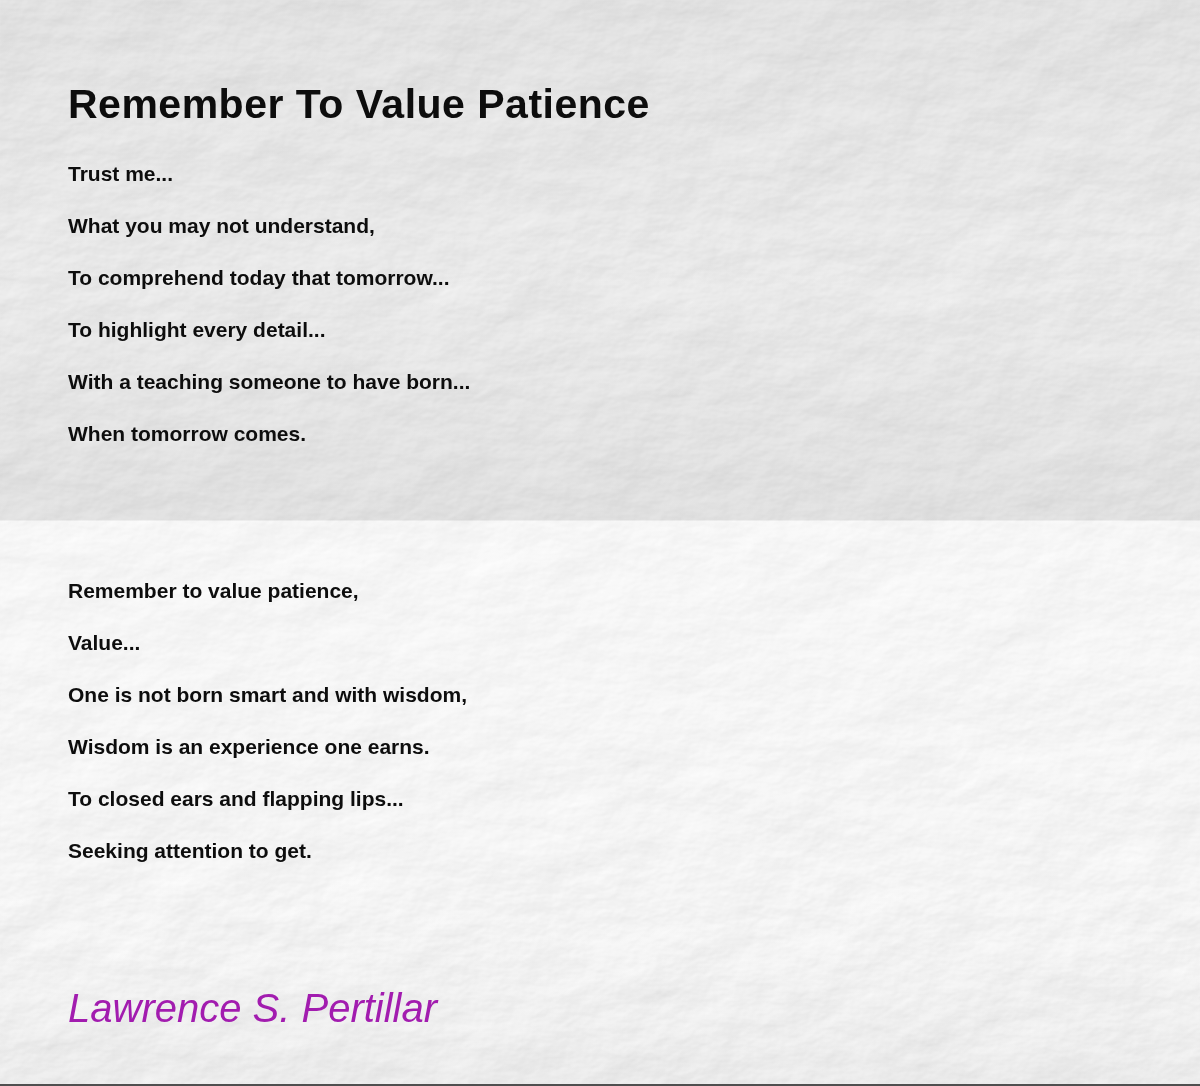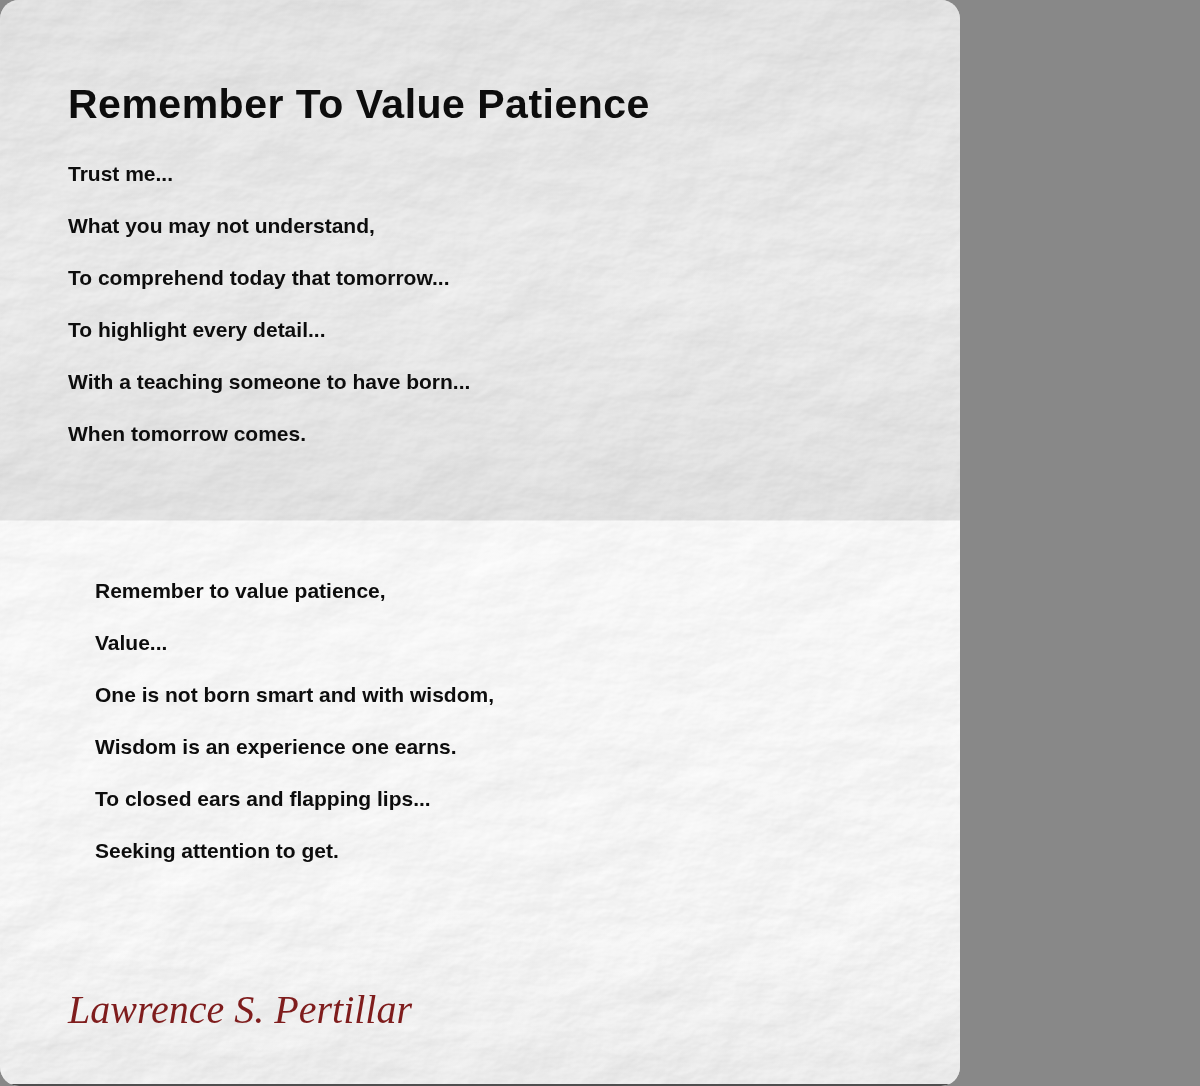--- a/index.html
+++ b/index.html
@@ -2,26 +2,25 @@
 <html><head>
 <meta charset="utf-8">
 <style>
   html, body {
     margin: 0;
     padding: 0;
     background: #888;
   }
   .page {
     position: relative;
-    width: 960px;
+    width: 1200px;
     height: 1086px;
     overflow: hidden;
     background: #c9c9c9; 
     font-family: "Liberation Sans", sans-serif;
-    border-radius: 19px;
   }
   
   .texture {
     position: absolute;
     inset: 0;
     display: block;
   }
   
   .shade {
     position: absolute;
@@ -48,37 +47,36 @@
     font-size: 41px;
     font-weight: bold;
     letter-spacing: 0.5px;
     white-space: nowrap;
   }
   .stanza {
     position: absolute;
     left: 68px;
   }
   .stanza-1 { top: 148px; }
-  .stanza-2 { top: 565px; margin-left: 27px; }
+  .stanza-2 { top: 565px; }
   .line {
     font-size: 21px;
     font-weight: bold;
     line-height: 52px;
     white-space: nowrap;
   }
   .author {
     position: absolute;
     left: 68px;
     top: 986px;
     font-size: 40px;
     font-style: italic;
     font-weight: normal;
-    color: #7f1d1d;
+    color: #a21caf;
     white-space: nowrap;
-    font-family: Liberation Serif, serif;
   }
   .bottom-bar {
     position: absolute;
     left: 0;
     bottom: 0;
     width: 100%;
     height: 2px;
     background: #4f4f4f;
   }
 </style>

